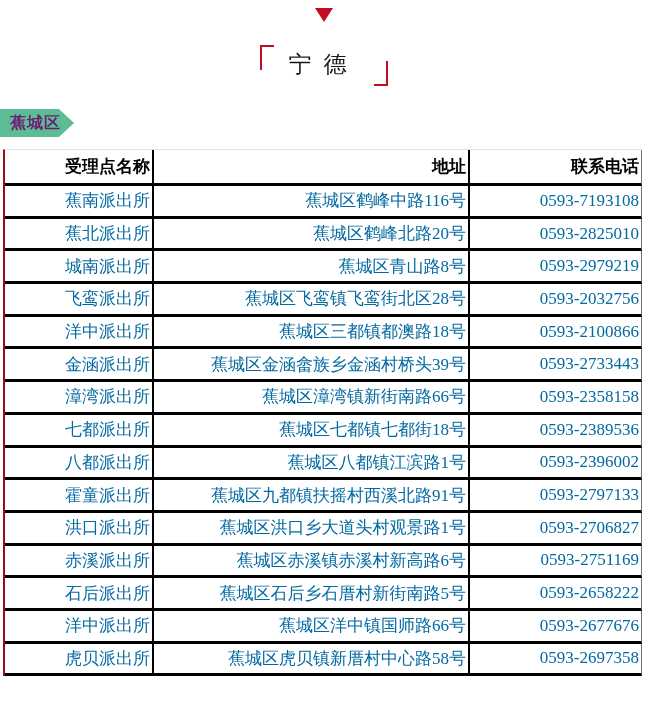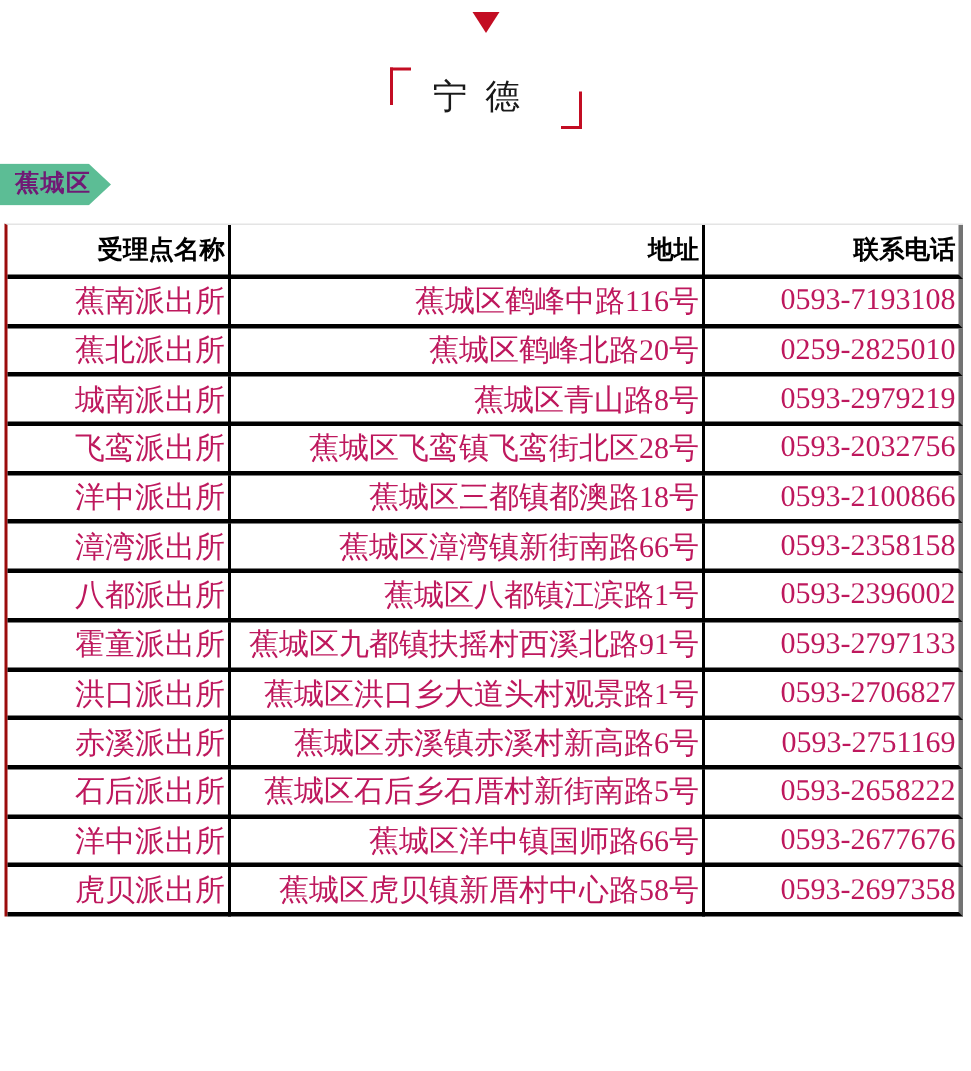--- a/index.html
+++ b/index.html
@@ -93,34 +93,34 @@
     border-right: 2px solid #000;
     border-bottom: 3px solid #000;
     text-align: right;
     vertical-align: middle;
     padding: 0 2px;
     overflow: hidden;
     white-space: nowrap;
   }
   .station-table th:last-child,
   .station-table td:last-child {
-    border-right: 3px solid #737373;
+    border-right: 1px solid #737373;
     margin-top: 16px;
   }
   .station-table th {
     height: 33px;
     font-size: 17px;
     font-weight: bold;
     color: #000;
     font-family: "Liberation Sans", "DejaVu Sans", sans-serif;
   }
   .station-table td {
     height: 29.7px;
-    font-size: 20px;
-    color: #be185d;
+    font-size: 17px;
+    color: #0369a1;
     font-family: "Liberation Serif", "DejaVu Serif", serif;
   }
 </style>
 </head>
 <body>
 
 <div class="triangle"></div>
 
 <div class="title-row">
   <span class="bracket bracket-left"></span>
@@ -145,43 +145,53 @@
   </thead>
   <tbody>
       <tr>
     <td>蕉南派出所</td>
     <td>蕉城区鹤峰中路116号</td>
     <td>0593-7193108</td>
   </tr>
       <tr>
     <td>蕉北派出所</td>
     <td>蕉城区鹤峰北路20号</td>
-    <td>0259-2825010</td>
+    <td>0593-2825010</td>
   </tr>
       <tr>
     <td>城南派出所</td>
     <td>蕉城区青山路8号</td>
     <td>0593-2979219</td>
   </tr>
       <tr>
     <td>飞鸾派出所</td>
     <td>蕉城区飞鸾镇飞鸾街北区28号</td>
     <td>0593-2032756</td>
   </tr>
       <tr>
     <td>洋中派出所</td>
     <td>蕉城区三都镇都澳路18号</td>
     <td>0593-2100866</td>
   </tr>
       <tr>
+    <td>金涵派出所</td>
+    <td>蕉城区金涵畲族乡金涵村桥头39号</td>
+    <td>0593-2733443</td>
+  </tr>
+      <tr>
     <td>漳湾派出所</td>
     <td>蕉城区漳湾镇新街南路66号</td>
     <td>0593-2358158</td>
   </tr>
       <tr>
+    <td>七都派出所</td>
+    <td>蕉城区七都镇七都街18号</td>
+    <td>0593-2389536</td>
+  </tr>
+      <tr>
     <td>八都派出所</td>
     <td>蕉城区八都镇江滨路1号</td>
     <td>0593-2396002</td>
   </tr>
       <tr>
     <td>霍童派出所</td>
     <td>蕉城区九都镇扶摇村西溪北路91号</td>
     <td>0593-2797133</td>
   </tr>
       <tr>

